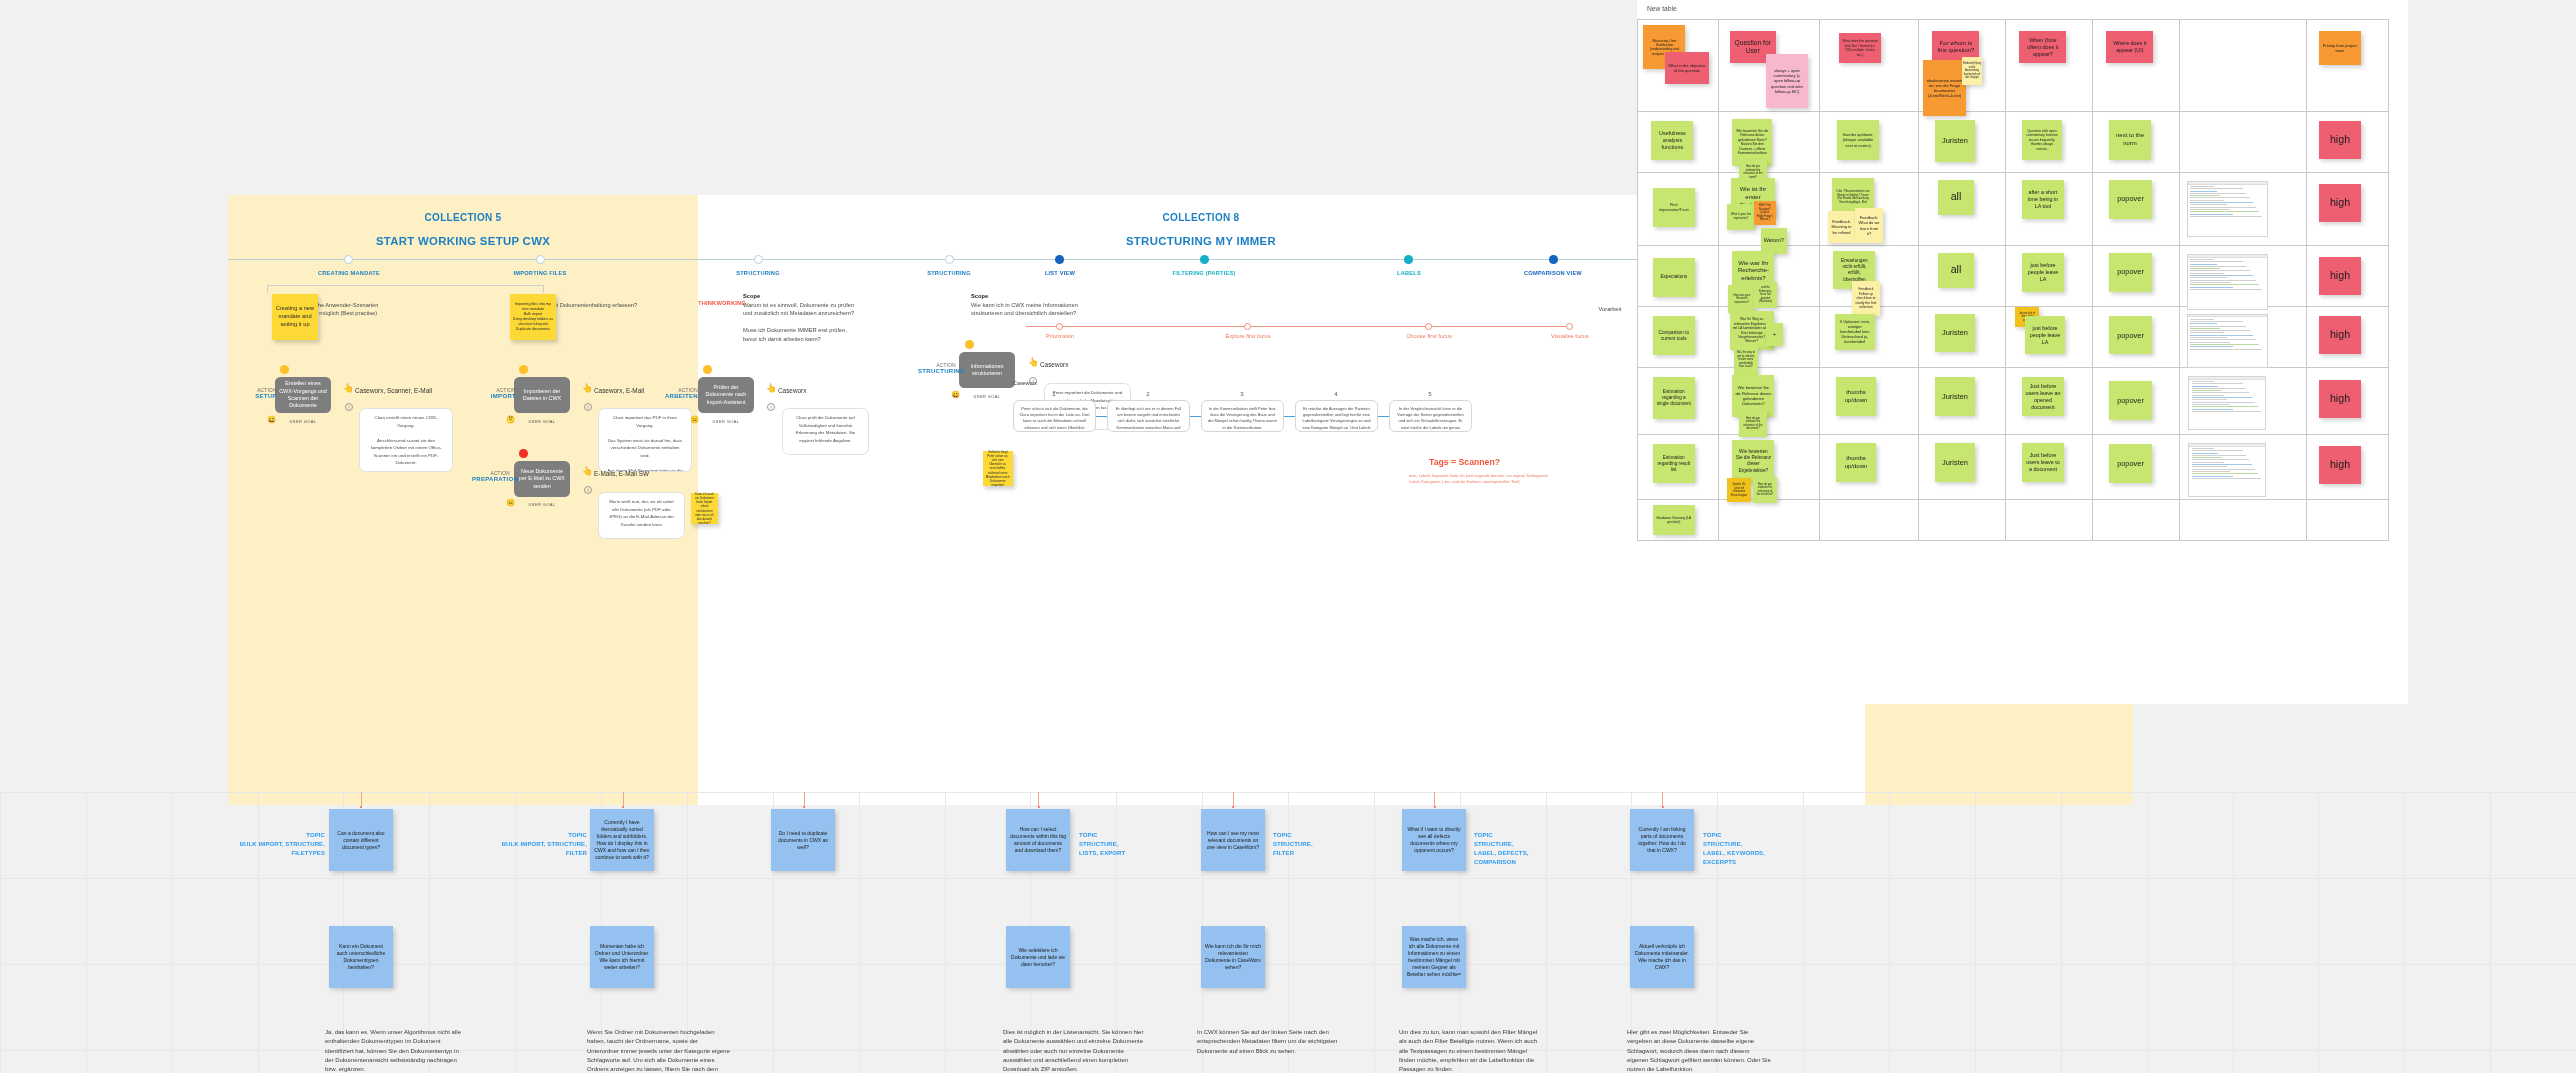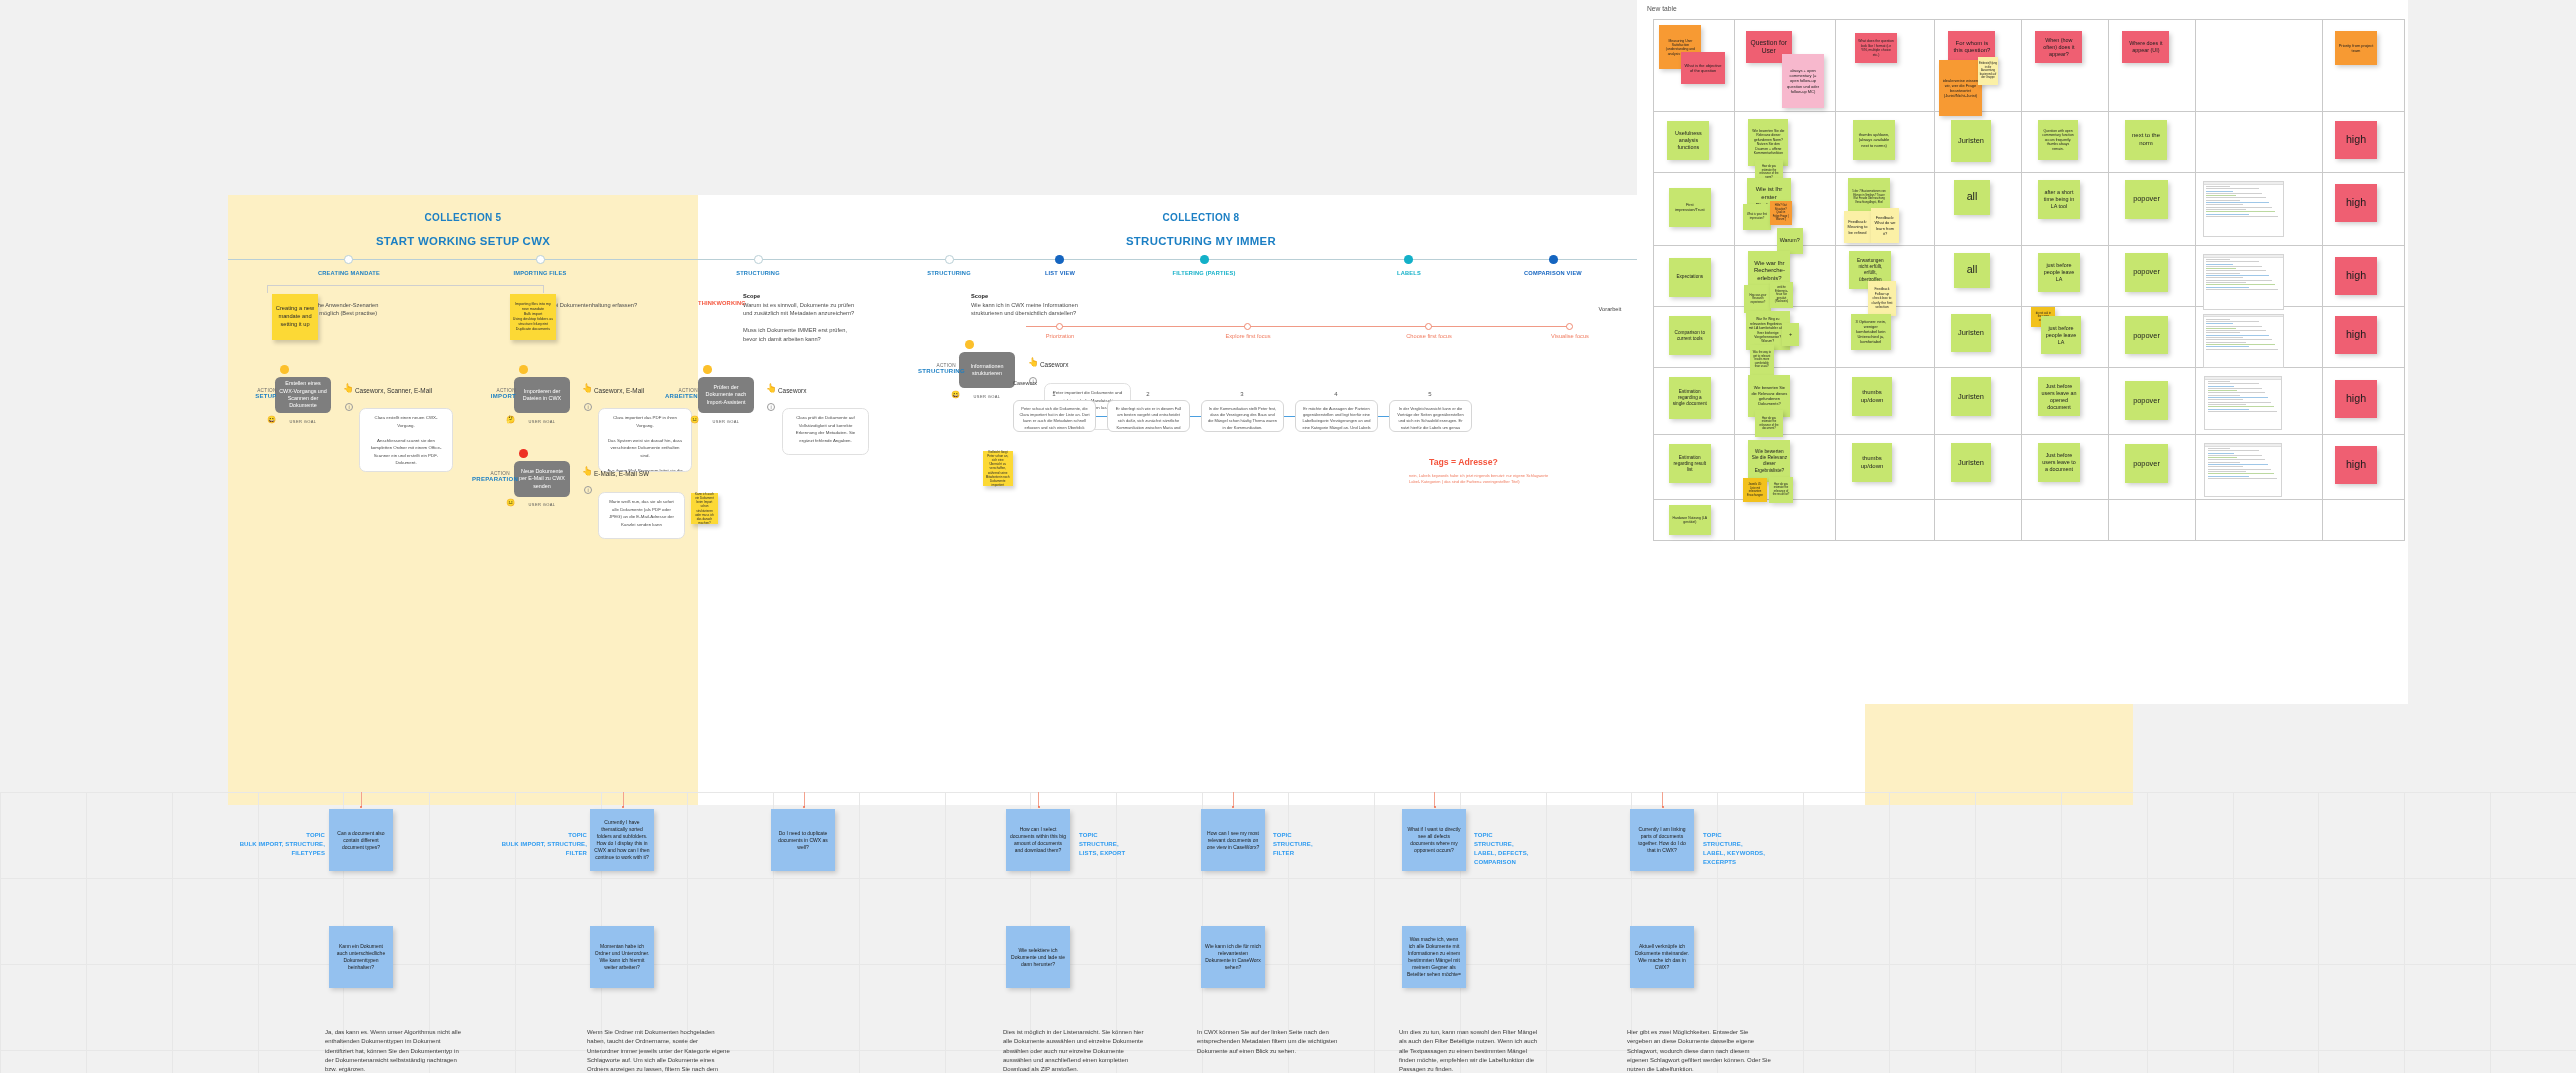--- a/index.html
+++ b/index.html
@@ -54,21 +54,21 @@
 
   .pstep { position:absolute; background:#fff; border:0.7px solid #d6d6d6; border-radius:6px;
            font-size:4px; color:#4a4a4a; text-align:center; padding:4.7px 5.4px; line-height:1.6; }
   .pnum { position:absolute; font-size:6px; color:#555; transform:translateX(-50%); }
   .tags-q { position:absolute; font-size:8.7px; font-weight:bold; color:#f4543c; white-space:nowrap;}
   .tags-a { position:absolute; font-size:4px; color:#f07a5e; line-height:1.6; width:221px;}
 
   
   .tbl-wrap { left:1637px; top:0px; width:771px; height:704px; background:#fff; }
   .tbl-title { position:absolute; left:10px; top:5.4px; font-size:6.7px; color:#555; }
-  table.grid { position:absolute; left:16px; top:19px; border-collapse:collapse;
+  table.grid { position:absolute; left:0; top:19px; border-collapse:collapse;
                width:751px; table-layout:fixed; }
   table.grid td { border:0.7px solid #c9c9c9; vertical-align:top; padding:0; position:relative; }
   .cell { position:relative; width:100%; height:100%; }
   .sticky { position:absolute; box-shadow:2px 2.7px 4.7px rgba(0,0,0,.2); text-align:center;
             line-height:1.3; padding:3.4px 2.7px; color:#1d1d1d; }
   .s-red { background:#ef5f72; } .s-org{background:#f79a33;} .s-pink{background:#f7b8cd;}
   .s-grn { background:#c6e66f; } .s-yel{background:#fbf0a6;} .s-amb{background:#f2c11c;}
   .shot { position:absolute; background:#fff; border:0.7px solid #d4d4d4; overflow:hidden; }
   .shot .bar{height:2.7px;background:#eee;border-bottom:0.7px solid #ddd;}
   .shot .ln{height:1px;background:#cfcfcf;margin:1.3px 2.7px;}
@@ -246,21 +246,21 @@
         <div class="pnum" style="left:1014px;top:196px">3</div>
     <div class="pstep" style="left:973px;top:205px;width:83px;height:32px;overflow:hidden">In der Kommunikation stellt Peter fest, dass die Verzögerung des Baus und die Mängel schon häufig Thema waren in der Kommunikation.</div>
         <div style="position:absolute;left:1056px;top:221px;width:10.7px;height:0.7px;background:#4a9fe0"></div>
         <div class="pnum" style="left:1108px;top:196px">4</div>
     <div class="pstep" style="left:1067px;top:205px;width:83px;height:32px;overflow:hidden">Er möchte die Aussagen der Parteien gegenüberstellen und legt hierfür eine Labelkategorie Verzögerungen an und eine Kategorie Mängel an. Und Labels mit 'Vorträge Mandant' und 'Vorträge Gegner'</div>
         <div style="position:absolute;left:1150px;top:221px;width:10.7px;height:0.7px;background:#4a9fe0"></div>
         <div class="pnum" style="left:1202px;top:196px">5</div>
     <div class="pstep" style="left:1161px;top:205px;width:83px;height:32px;overflow:hidden">In der Vergleichsansicht kann er die Vorträge der Seiten gegenüberstellen und sich ein Schaubild erzeugen. Er nutzt hierfür die Labels um genau sehen zu können wer was sagt.</div>
       </div>
 
-    <div class="tags-q" style="left:1201px;top:262px">Tags = Adresse?</div>
+    <div class="tags-q" style="left:1201px;top:262px">Tags = Scannen?</div>
     <div class="tags-a" style="left:1181px;top:278px;white-space:pre-line">nein, Labels keywords habe ich jetzt nirgends benutzt: nur eigene Schlagworte
 Label- Kategorien ( das sind die Farben= voreingestellter Titel)</div>
   </div>
 
   <div class="panel tbl-wrap">
     <div class="tbl-title">New table</div>
     <table class="grid">
       <tbody id="tbl-body">
           <tr>
             <td style="width: 81px; height: 91px;">

